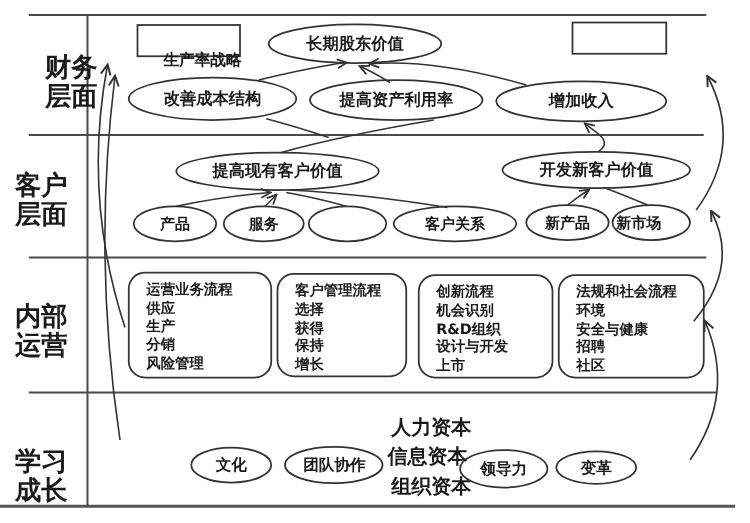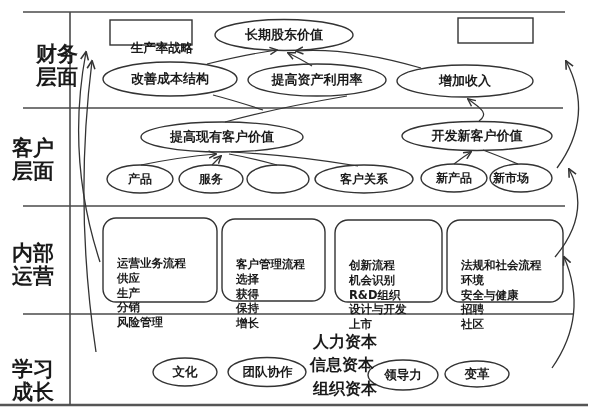--- a/index.html
+++ b/index.html
@@ -6,21 +6,21 @@
   #stage{
     position:relative;width:600px;height:418px;background:#ffffff;overflow:hidden;
     font-family:"DejaVu Sans","Liberation Sans",sans-serif;color:#1a1a1a;
   }
   #wires{position:absolute;left:0;top:0;width:600px;height:418px;}
   .lbl{position:absolute;display:flex;align-items:center;justify-content:center;
        font-weight:bold;text-align:center;white-space:nowrap;}
   .persp{position:absolute;width:46px;font-size:21px;line-height:23px;font-weight:bold;
          text-align:center;white-space:normal;}
   .procbox{position:absolute;display:flex;flex-direction:column;align-items:flex-start;
-           font-size:11.5px;line-height:14.8px;font-weight:bold;white-space:nowrap;margin-top:32px;}
+           font-size:11.5px;line-height:14.8px;font-weight:bold;white-space:nowrap;}
   .cap{position:absolute;font-size:16px;font-weight:bold;white-space:nowrap;}
   .f13{font-size:13px;} .f125{font-size:12.5px;} .f12{font-size:12px;}
 </style>
 </head>
 <body>
 
 <div id="stage">
 
   <svg id="wires" viewBox="0 0 600 418" xmlns="http://www.w3.org/2000/svg">
     <defs>

